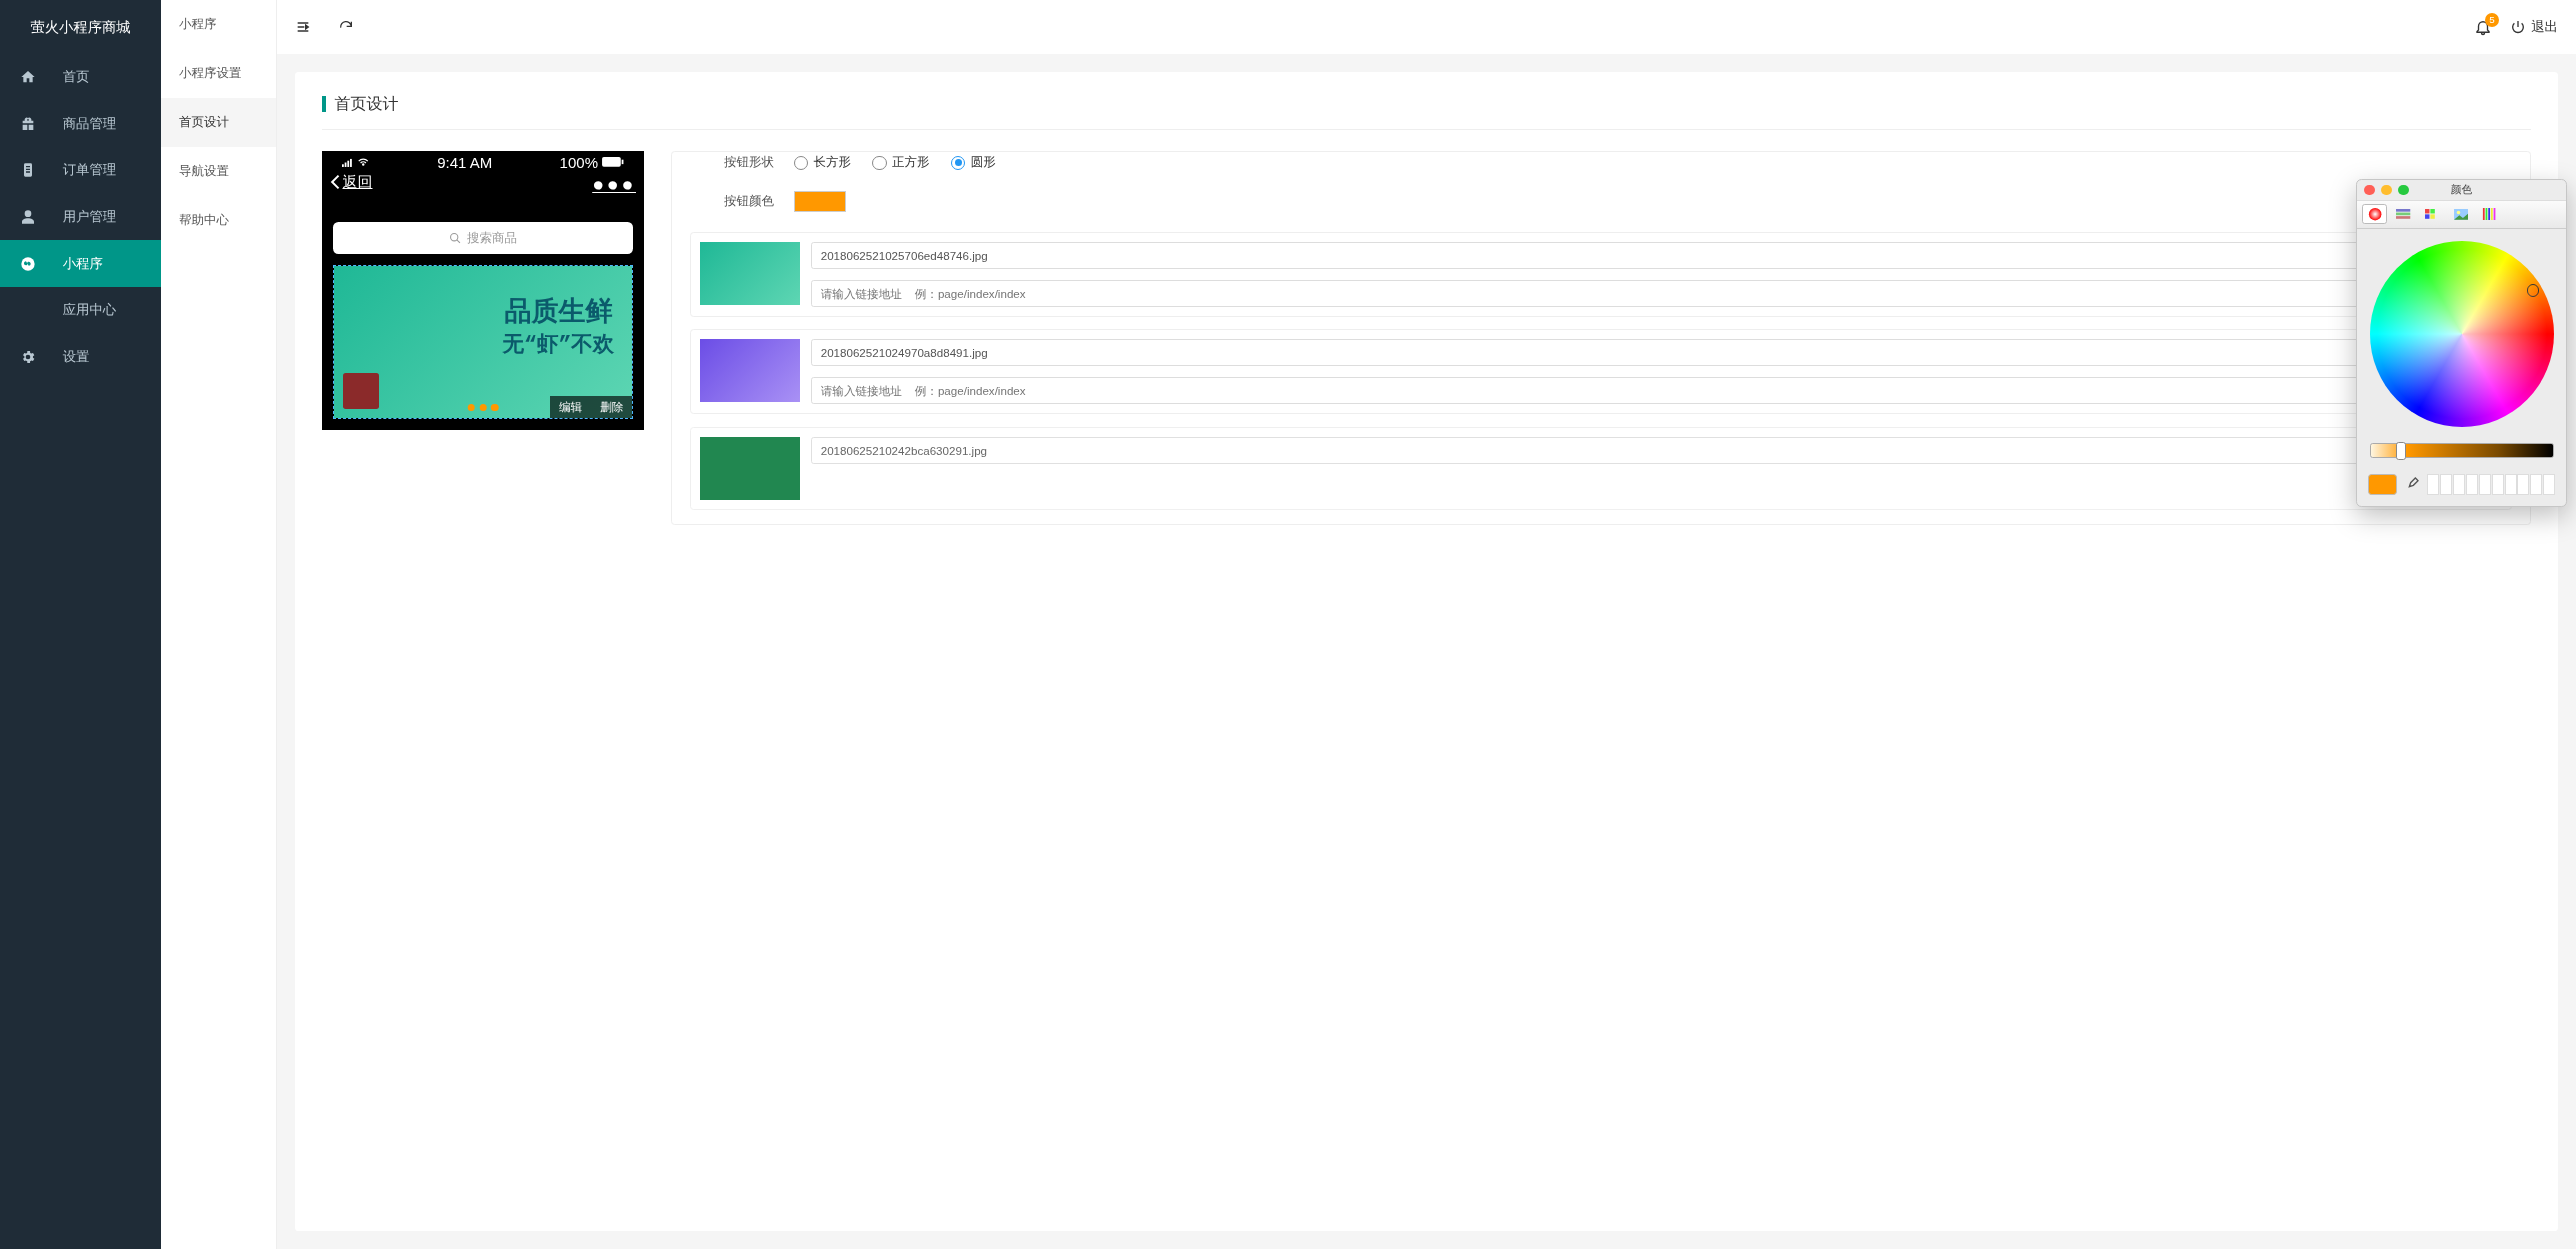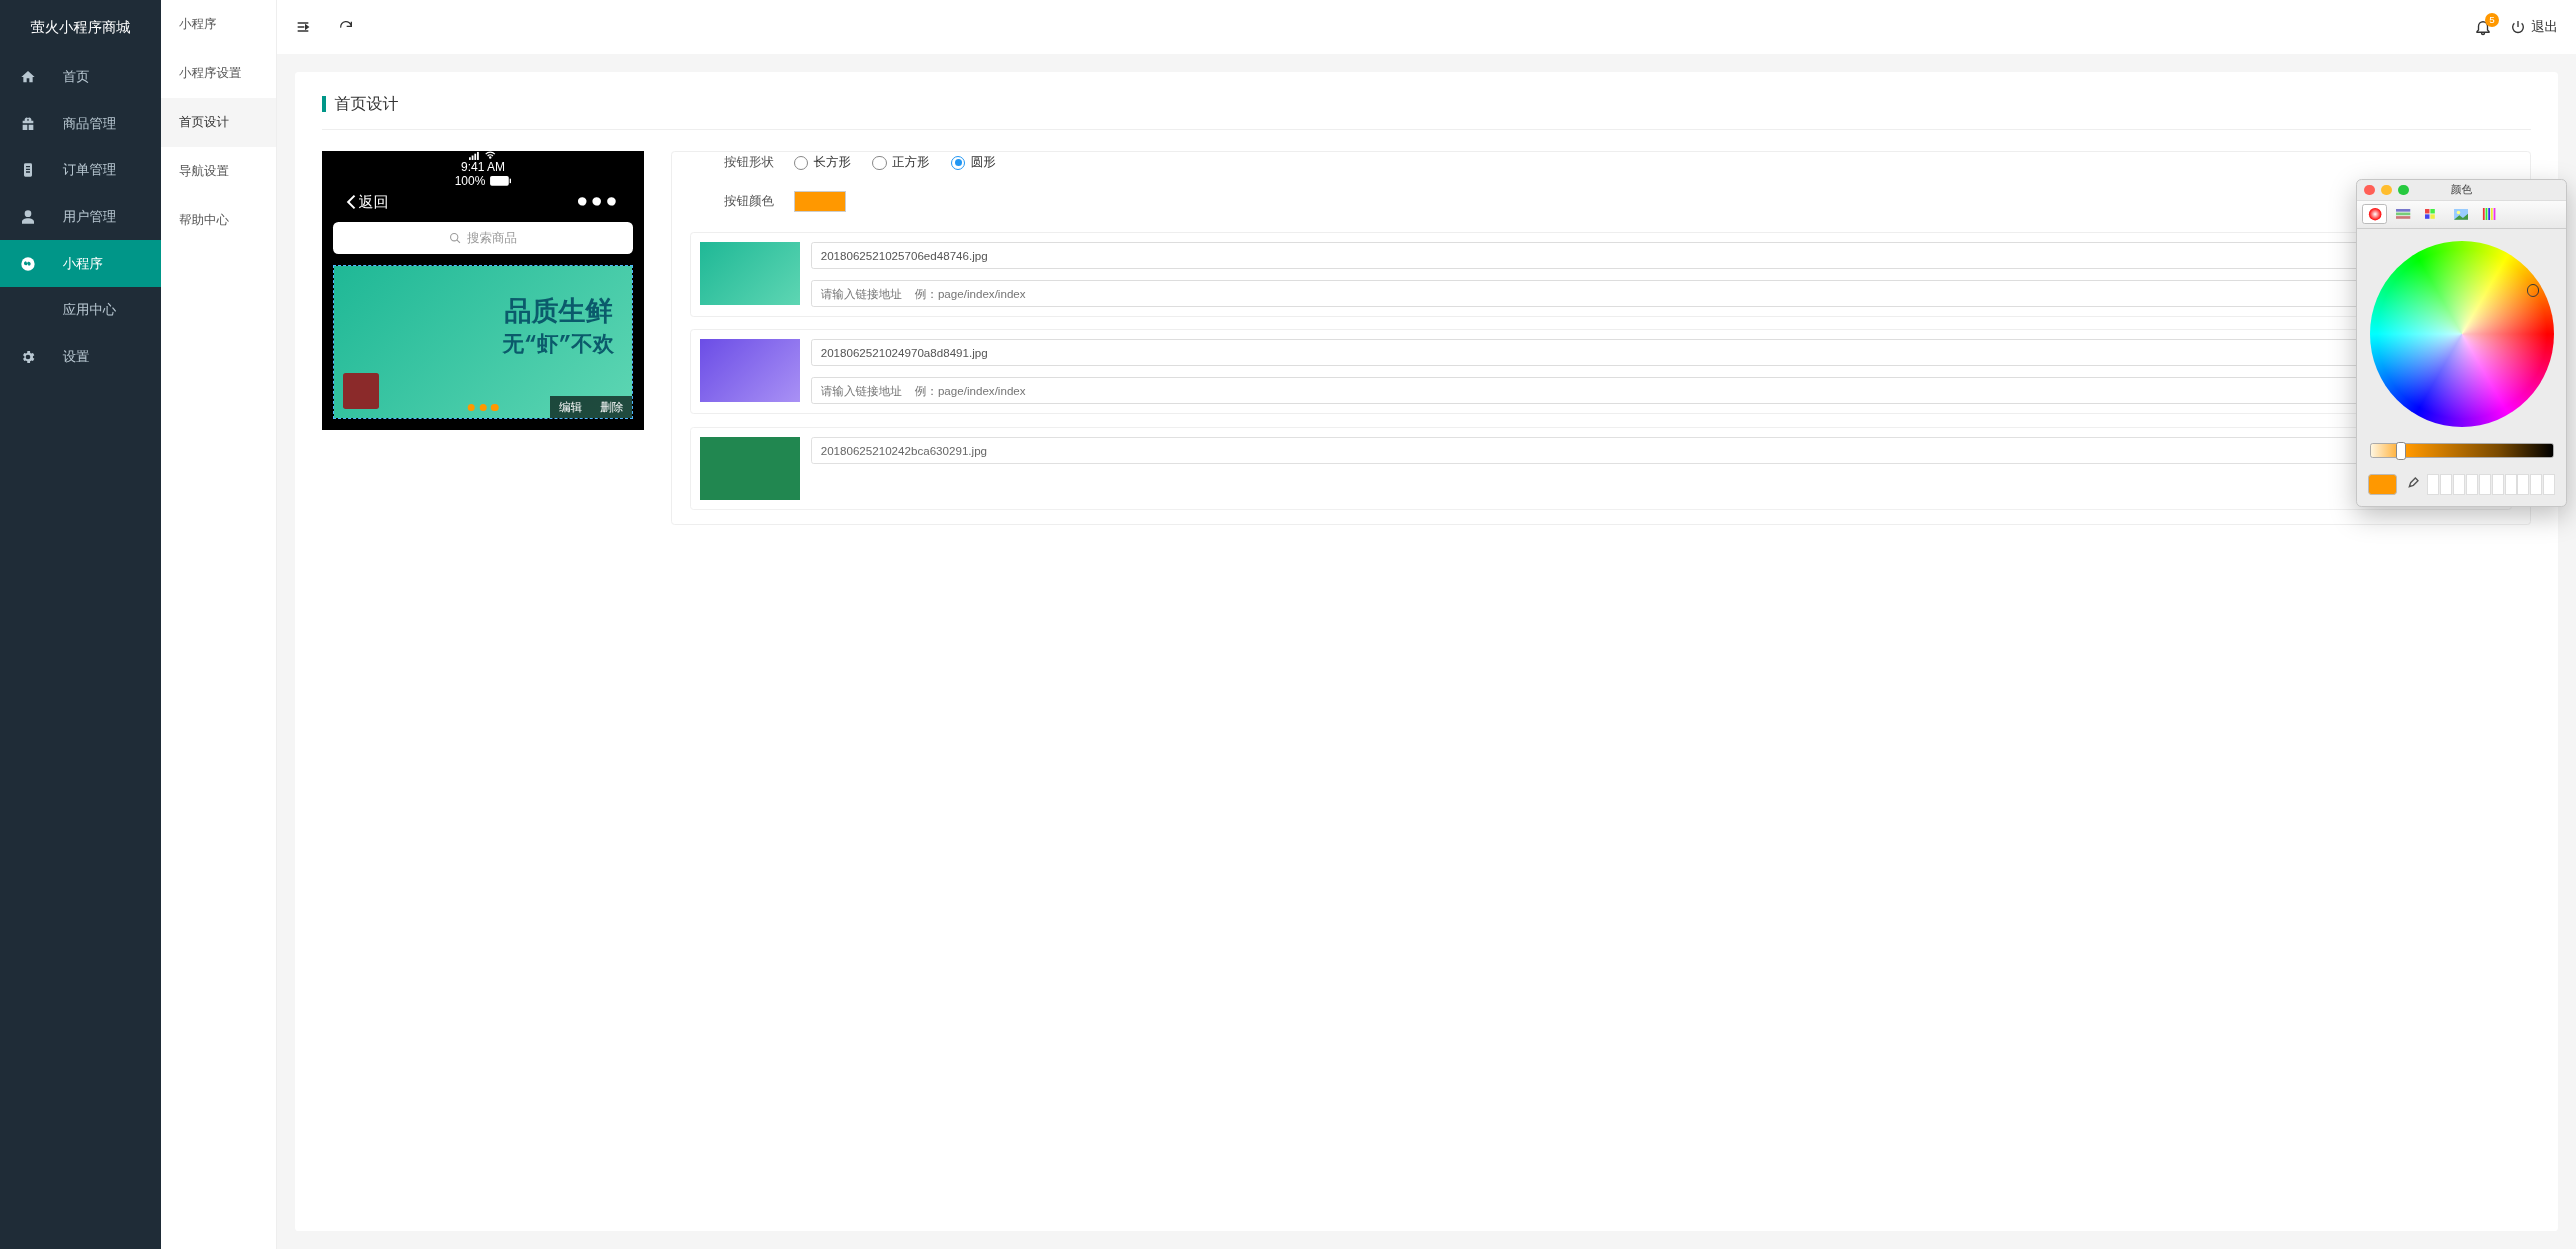--- a/index.html
+++ b/index.html
@@ -32,23 +32,23 @@
 
 .content { flex: 1; padding: 18px; overflow: auto; }
 .card { background: #fff; border-radius: 3.6px; padding: 21.5px 27px; min-height: 100%; position: relative; }
 .card-title { display: flex; align-items: center; gap: 9px; font-size: 16px; padding-bottom: 14.3px; border-bottom: 0.9px solid #eee; margin-bottom: 21.5px; }
 .card-title .bar { width: 3.6px; height: 16px; background: #009688; }
 
 .editor-row { display: flex; gap: 27px; align-items: flex-start; }
 
 
 .phone { width: 322px; background: #f5f5f5; flex-shrink: 0; }
-.phone-status { background: #000; color: #fff; height: 21.5px; display: flex; align-items: center; justify-content: space-between; padding: 0 20px; font-size: 12px; flex-direction: column; }
+.phone-status { background: #000; color: #fff; height: 21.5px; display: flex; align-items: center; justify-content: space-between; padding: 0 20px; font-size: 15px; }
 .phone-status .signal { display: flex; gap: 2.7px; align-items: center; }
-.phone-nav { background: #000; color: #fff; height: 39px; display: flex; align-items: flex-end; justify-content: space-between; padding: 0 24px; font-size: 15px; }
+.phone-nav { background: #000; color: #fff; height: 39px; display: flex; align-items: flex-start; justify-content: space-between; padding: 0 8px; font-size: 15px; text-decoration: underline; }
 .phone-nav .back { display: flex; align-items: center; gap: 1.8px; cursor: pointer; }
 .phone-nav .dots { font-size: 19.7px; letter-spacing: 2.7px; cursor: pointer; }
 .phone-body { background: #000000; padding: 10.7px; }
 .phone-search { background: #fff; border-radius: 5.4px; height: 32px; display: flex; align-items: center; justify-content: center; color: #999; font-size: 12.5px; gap: 5.4px; margin-bottom: 10.7px; }
 .banner-wrap { border: 1.8px dashed #4fb7ff; position: relative; }
 .banner-img { width: 100%; height: 152px; background: linear-gradient(135deg, #1fb896 0%, #5ed6b3 100%); position: relative; overflow: hidden; }
 .banner-label { position: absolute; left: 9px; bottom: 9px; width: 36px; height: 36px; background: #8b2a2a; border-radius: 2.7px; }
 .banner-text { position: absolute; right: 18px; top: 27px; color: #0b5a6b; font-size: 27px; font-weight: bold; font-family: Liberation Mono, monospace; text-align: center; }
 .banner-dots { position: absolute; bottom: 7.2px; left: 50%; transform: translateX(-50%); display: flex; gap: 4.5px; }
 .banner-dots span { width: 7.2px; height: 7.2px; border-radius: 50%; background: #ff9800; }

